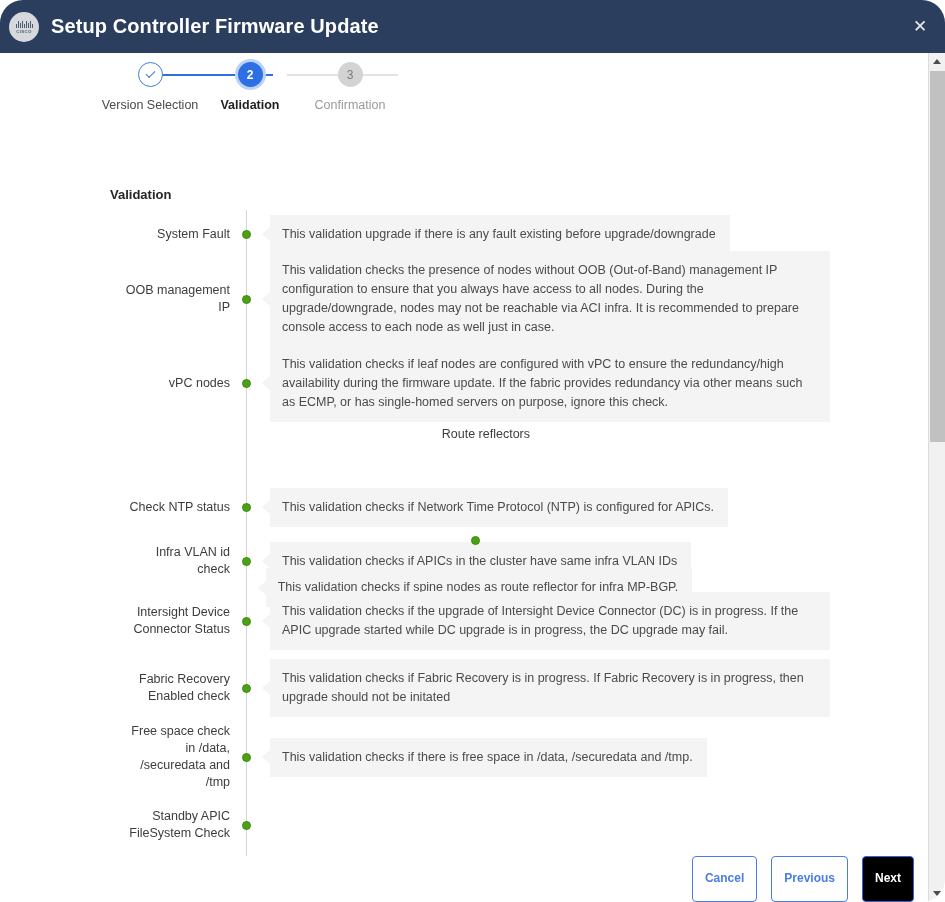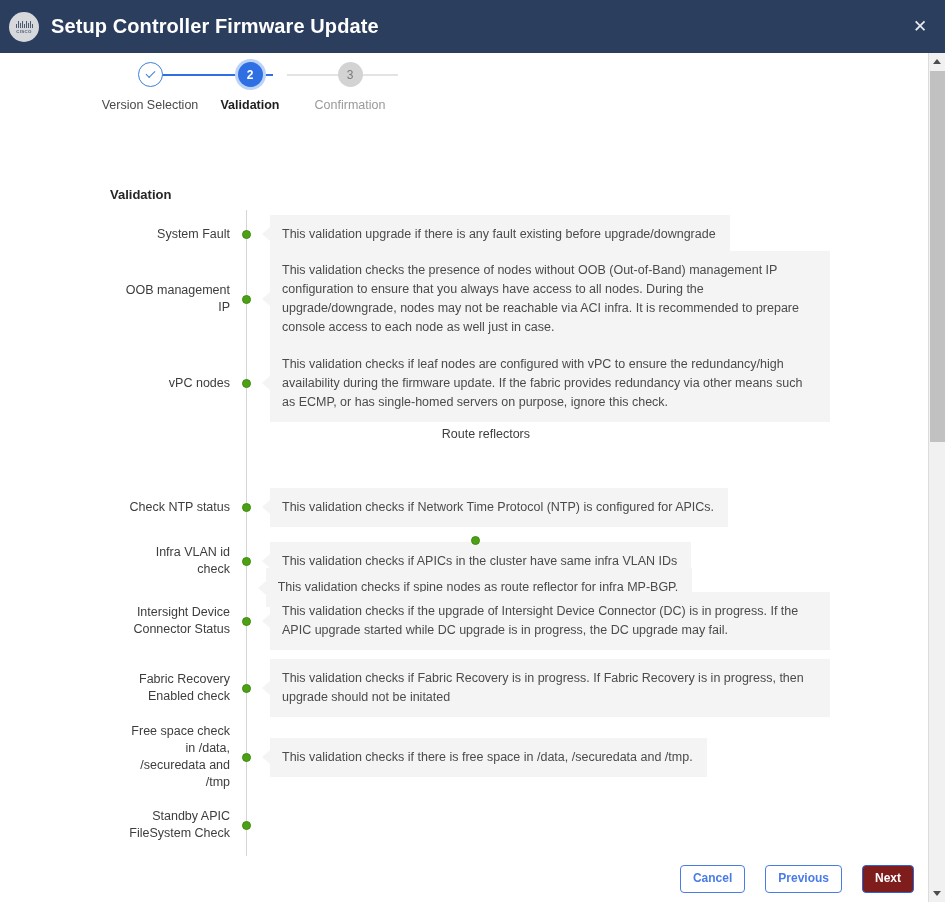--- a/index.html
+++ b/index.html
@@ -9,20 +9,21 @@
     width: 945px; height: 902px;
     overflow: hidden;
     background: #ffffff;
     font-family: "Liberation Sans", sans-serif;
   }
   .app {
     position: relative;
     width: 945px; height: 902px;
     background: #ffffff;
     overflow: hidden;
+    border-radius: 23px;
   }
 
   
   .header {
     position: absolute;
     top: 0; left: 0;
     width: 945px; height: 53px;
     background: #2b3e5e;
     display: flex;
     align-items: center;
@@ -245,42 +246,41 @@
     max-width: 565px;
   }
 
   
   .footer {
     position: absolute;
     left: 0; bottom: 0;
     width: 928px;
     height: 46px;
     display: flex;
-    align-items: center;
     justify-content: flex-end;
     padding-right: 14px;
-    gap: 20px;
+    gap: 14px;
     background: #ffffff;
   }
   .btn {
     font-size: 12px;
     font-weight: bold;
     border-radius: 4px;
     padding: 6px 12px;
     cursor: pointer;
     line-height: 1.1;
     font-family: "Liberation Sans", sans-serif;
   }
   .btn-outline {
     background: #ffffff;
     border: 1px solid #4a7ce8;
     color: #4a7ce8;
   }
   .btn-primary {
-    background: #7f1d1d;
+    background: #000000;
     border: 1px solid #2f63d6;
     color: #ffffff;
   }
 </style>
 </head>
 <body>
 
 <div class="app">
 
   <div class="header">

